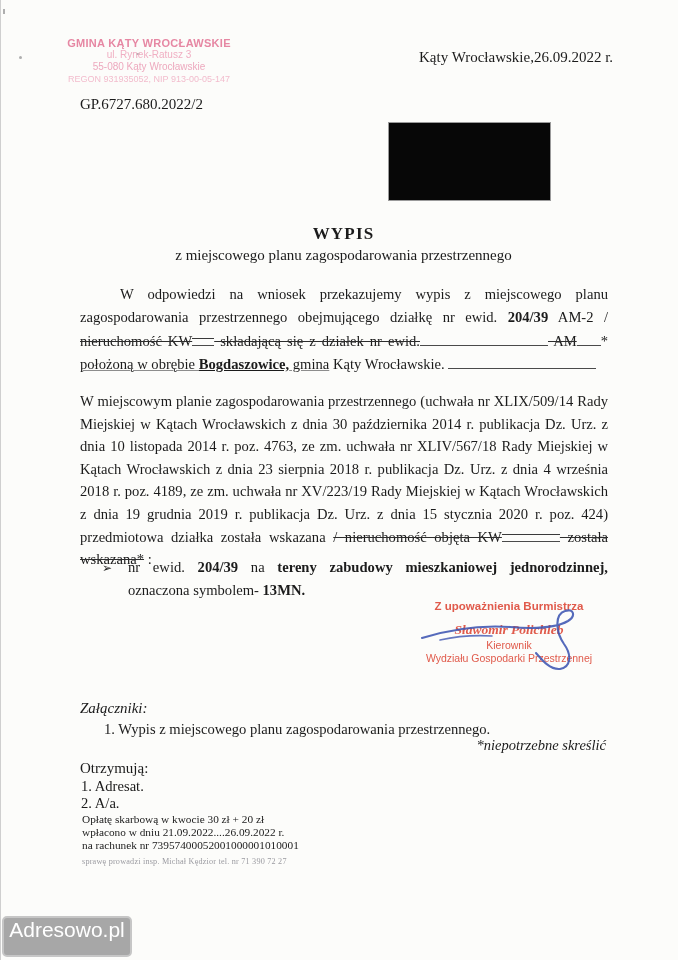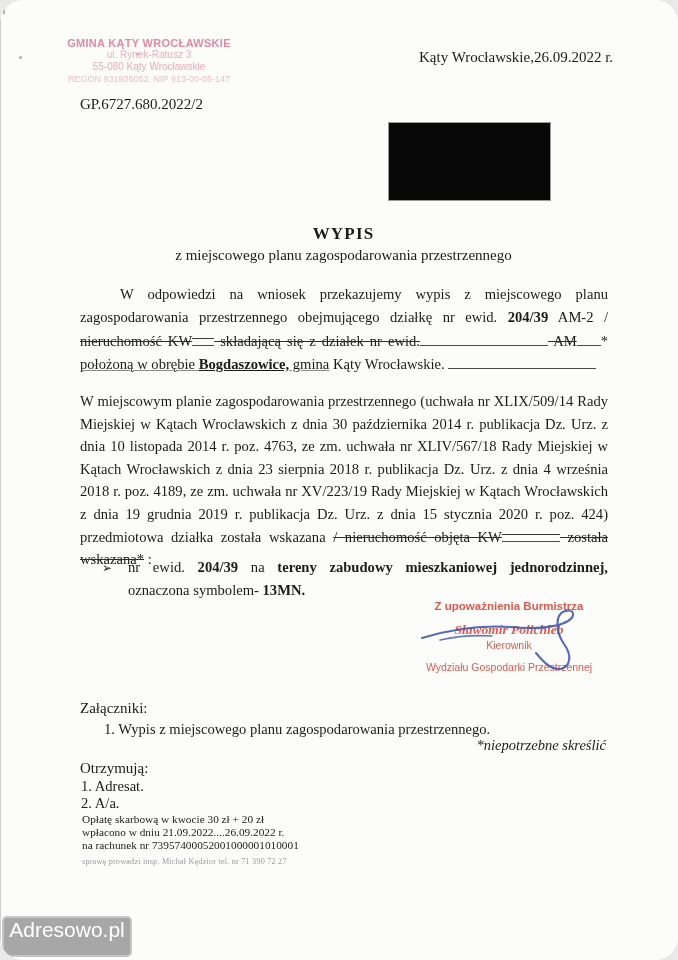--- a/index.html
+++ b/index.html
@@ -1,19 +1,19 @@
 <!DOCTYPE html>
 <html><head>
 <meta charset="utf-8">
 <style>
   html,body{margin:0;padding:0;background:#e9e9e9;}
   .page{
     position:relative;width:678px;height:960px;margin:0 auto;
     background:#fcfcfa;overflow:hidden;
-    font-family:"Liberation Serif",serif;color:#1b1b1b;border-radius:23px;
+    font-family:"Liberation Serif",serif;color:#1b1b1b;
   }
   .scan-edge-left{position:absolute;left:0;top:0;width:1px;height:960px;background:#cfcfcf;}
   .speck{position:absolute;background:#aeaeae;border-radius:50%;}
 
   
   .muni-stamp{
     position:absolute;left:56px;top:37px;width:186px;text-align:center;
     font-family:"Liberation Sans",sans-serif;line-height:12px;
     filter:blur(0.4px);
   }
@@ -54,24 +54,24 @@
   .blank.strike-line{background:linear-gradient(to bottom,transparent 46%,#3a3a3a 46%,#3a3a3a 54%,transparent 54%);}
 
   
   .approval-stamp{
     position:absolute;left:413px;top:600px;width:192px;text-align:center;
     font-family:"Liberation Sans",sans-serif;filter:blur(0.25px);
   }
   .approval-stamp .a1{font-size:11.5px;font-weight:bold;}
   .approval-stamp .a2{font-family:"Liberation Serif",serif;font-style:italic;font-weight:bold;font-size:13.5px;margin-top:10px;}
   .approval-stamp .a3{font-size:10.5px;margin-top:1px;}
-  .approval-stamp .a4{font-size:10.5px;margin-top:10px;}
+  .approval-stamp .a4{font-size:10.5px;margin-top:1px;}
   .sig-svg{position:absolute;left:418px;top:606px;width:190px;height:68px;pointer-events:none;}
 
-  .attachments-heading{position:absolute;left:80px;top:700px;font-size:15px;}
+  .attachments-heading{position:absolute;left:80px;top:700px;font-size:15px;font-style:italic;}
   .attachment-item{position:absolute;left:104px;top:721px;font-size:14.6px;}
   .footnote{position:absolute;right:72px;top:737px;font-size:14.5px;font-style:italic;}
 
   .recipients-heading{position:absolute;left:80px;top:760px;font-size:15px;}
   .recipient-1{position:absolute;left:81px;top:778px;font-size:14.6px;}
   .recipient-2{position:absolute;left:81px;top:795px;font-size:14.6px;}
 
   .fee-note{position:absolute;left:82px;top:813px;font-size:11.3px;line-height:13.2px;}
   .clerk-note{position:absolute;left:82px;top:857px;font-size:8.2px;color:#9b9ba1;letter-spacing:.2px;}
 

